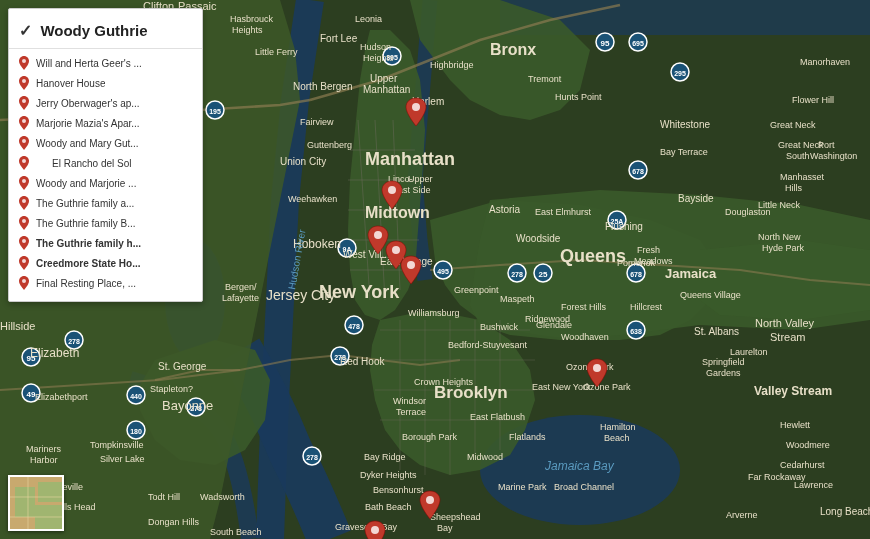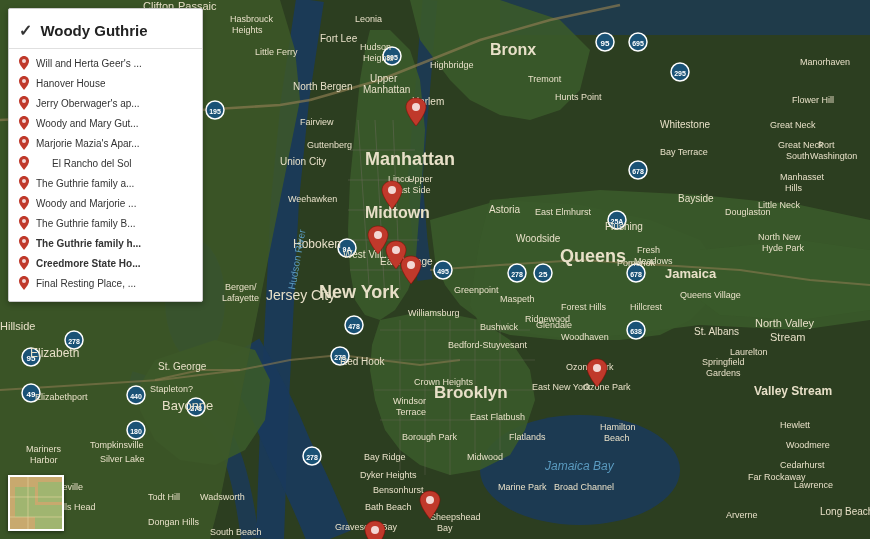--- a/index.html
+++ b/index.html
@@ -514,49 +514,49 @@
             <path d="M5,0 C2,0 0,2.5 0,5 C0,8.5 5,14 5,14 C5,14 10,8.5 10,5 C10,2.5 8,0 5,0 Z" fill="#c0392b"></path>
             <circle cx="5" cy="5" r="2" fill="white" opacity="0.8"></circle>
           </svg>
           <span style="overflow: hidden; text-overflow: ellipsis; white-space: nowrap;">Jerry Oberwager's ap...</span>
         </div>
         <div class="sidebar-item">
           <svg width="10" height="14" viewBox="0 0 10 14" style="margin-right: 7px; flex-shrink: 0;">
             <path d="M5,0 C2,0 0,2.5 0,5 C0,8.5 5,14 5,14 C5,14 10,8.5 10,5 C10,2.5 8,0 5,0 Z" fill="#c0392b"></path>
             <circle cx="5" cy="5" r="2" fill="white" opacity="0.8"></circle>
           </svg>
+          <span style="overflow: hidden; text-overflow: ellipsis; white-space: nowrap;">Marjorie Mazia's Apar...</span>
+        </div>
+        <div class="sidebar-item">
+          <svg width="10" height="14" viewBox="0 0 10 14" style="margin-right: 7px; flex-shrink: 0;">
+            <path d="M5,0 C2,0 0,2.5 0,5 C0,8.5 5,14 5,14 C5,14 10,8.5 10,5 C10,2.5 8,0 5,0 Z" fill="#c0392b"></path>
+            <circle cx="5" cy="5" r="2" fill="white" opacity="0.8"></circle>
+          </svg>
           <span style="overflow: hidden; text-overflow: ellipsis; white-space: nowrap;">Woody and Mary Gut...</span>
         </div>
         <div class="sidebar-item">
           <svg width="10" height="14" viewBox="0 0 10 14" style="margin-right: 7px; flex-shrink: 0;">
             <path d="M5,0 C2,0 0,2.5 0,5 C0,8.5 5,14 5,14 C5,14 10,8.5 10,5 C10,2.5 8,0 5,0 Z" fill="#c0392b"></path>
             <circle cx="5" cy="5" r="2" fill="white" opacity="0.8"></circle>
           </svg>
-          <span style="overflow: hidden; text-overflow: ellipsis; white-space: nowrap;">Marjorie Mazia's Apar...</span>
-        </div>
-        <div class="sidebar-item">
-          <svg width="10" height="14" viewBox="0 0 10 14" style="margin-right: 7px; flex-shrink: 0;">
-            <path d="M5,0 C2,0 0,2.5 0,5 C0,8.5 5,14 5,14 C5,14 10,8.5 10,5 C10,2.5 8,0 5,0 Z" fill="#c0392b"></path>
-            <circle cx="5" cy="5" r="2" fill="white" opacity="0.8"></circle>
-          </svg>
           <span style="overflow: hidden; text-overflow: ellipsis; white-space: nowrap; margin-left: 16px;">El Rancho del Sol</span>
         </div>
         <div class="sidebar-item">
           <svg width="10" height="14" viewBox="0 0 10 14" style="margin-right: 7px; flex-shrink: 0;">
             <path d="M5,0 C2,0 0,2.5 0,5 C0,8.5 5,14 5,14 C5,14 10,8.5 10,5 C10,2.5 8,0 5,0 Z" fill="#c0392b"></path>
             <circle cx="5" cy="5" r="2" fill="white" opacity="0.8"></circle>
           </svg>
+          <span style="overflow: hidden; text-overflow: ellipsis; white-space: nowrap;">Woody and Marjorie ...</span>
+        </div>
+        <div class="sidebar-item">
+          <svg width="10" height="14" viewBox="0 0 10 14" style="margin-right: 7px; flex-shrink: 0;">
+            <path d="M5,0 C2,0 0,2.5 0,5 C0,8.5 5,14 5,14 C5,14 10,8.5 10,5 C10,2.5 8,0 5,0 Z" fill="#c0392b"></path>
+            <circle cx="5" cy="5" r="2" fill="white" opacity="0.8"></circle>
+          </svg>
           <span style="overflow: hidden; text-overflow: ellipsis; white-space: nowrap;">The Guthrie family a...</span>
-        </div>
-        <div class="sidebar-item">
-          <svg width="10" height="14" viewBox="0 0 10 14" style="margin-right: 7px; flex-shrink: 0;">
-            <path d="M5,0 C2,0 0,2.5 0,5 C0,8.5 5,14 5,14 C5,14 10,8.5 10,5 C10,2.5 8,0 5,0 Z" fill="#c0392b"></path>
-            <circle cx="5" cy="5" r="2" fill="white" opacity="0.8"></circle>
-          </svg>
-          <span style="overflow: hidden; text-overflow: ellipsis; white-space: nowrap;">Woody and Marjorie ...</span>
         </div>
         <div class="sidebar-item">
           <svg width="10" height="14" viewBox="0 0 10 14" style="margin-right: 7px; flex-shrink: 0;">
             <path d="M5,0 C2,0 0,2.5 0,5 C0,8.5 5,14 5,14 C5,14 10,8.5 10,5 C10,2.5 8,0 5,0 Z" fill="#c0392b"></path>
             <circle cx="5" cy="5" r="2" fill="white" opacity="0.8"></circle>
           </svg>
           <span style="overflow: hidden; text-overflow: ellipsis; white-space: nowrap;">The Guthrie family B...</span>
         </div>
         <div class="sidebar-item">
           <svg width="10" height="14" viewBox="0 0 10 14" style="margin-right: 7px; flex-shrink: 0;">

